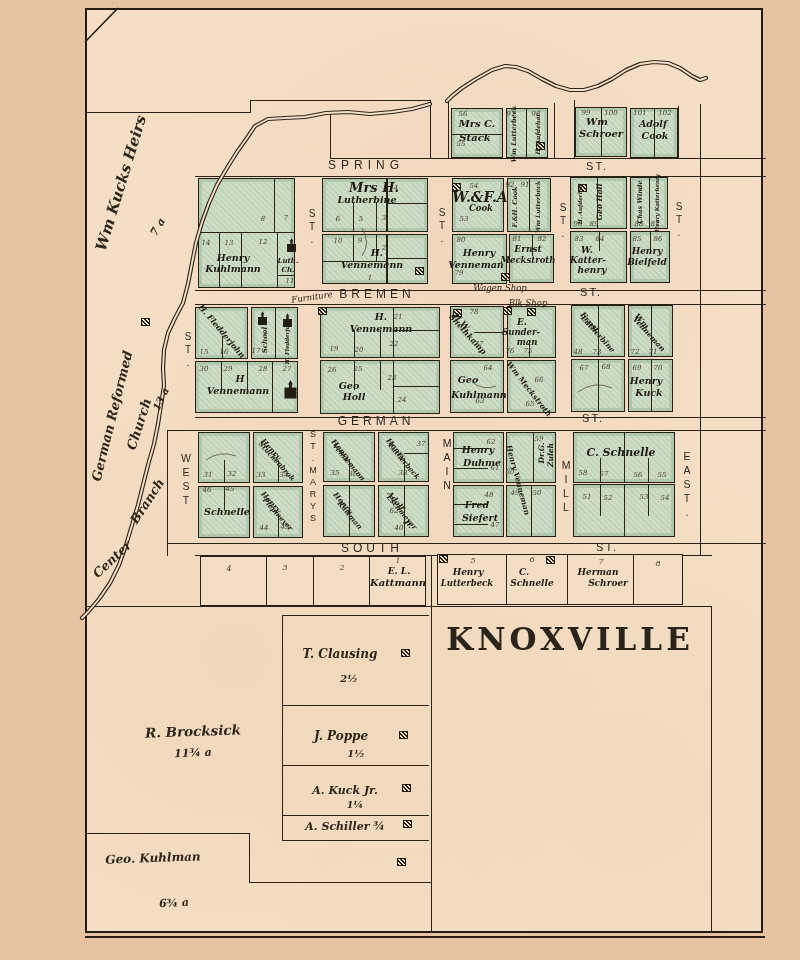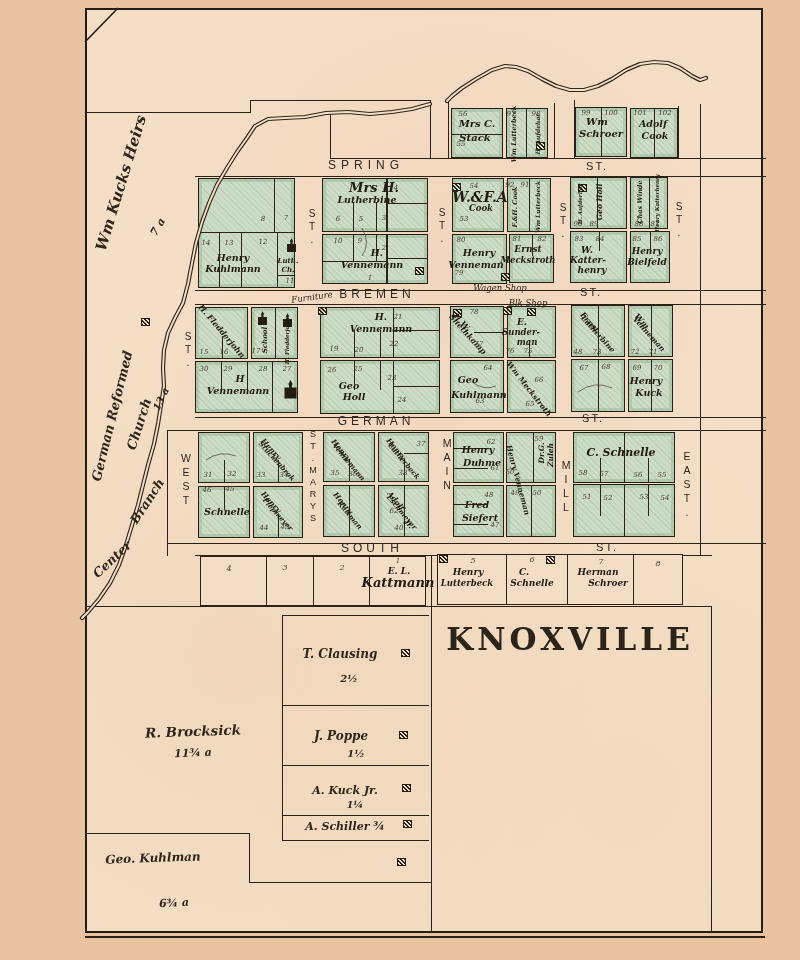--- a/index.html
+++ b/index.html
@@ -501,21 +501,21 @@
       <span class="lbl lot" style="left: 662px; top: 475px; transform: translate(-50%, -50%) rotate(0deg);">55</span>
       <span class="lbl lot" style="left: 587px; top: 497px; transform: translate(-50%, -50%) rotate(0deg);">51</span>
       <span class="lbl lot" style="left: 608px; top: 498px; transform: translate(-50%, -50%) rotate(0deg);">52</span>
       <span class="lbl lot" style="left: 644px; top: 497px; transform: translate(-50%, -50%) rotate(0deg);">53</span>
       <span class="lbl lot" style="left: 665px; top: 498px; transform: translate(-50%, -50%) rotate(0deg);">54</span>
       <span class="lbl lot" style="left: 229px; top: 568px; font-size: 8px; transform: translate(-50%, -50%) rotate(0deg);">4</span>
       <span class="lbl lot" style="left: 285px; top: 567px; font-size: 8px; transform: translate(-50%, -50%) rotate(0deg);">3</span>
       <span class="lbl lot" style="left: 342px; top: 567px; font-size: 8px; transform: translate(-50%, -50%) rotate(0deg);">2</span>
       <span class="lbl lot" style="left: 398px; top: 561px; transform: translate(-50%, -50%) rotate(0deg);">1</span>
       <span class="lbl nm" style="left: 399px; top: 571px; font-size: 9px; transform: translate(-50%, -50%) rotate(0deg);">E. L.</span>
-      <span class="lbl nm" style="left: 398px; top: 582px; font-size: 13px; transform: translate(-50%, -50%) rotate(0deg);">Kattmann</span>
+      <span class="lbl nm" style="left: 398px; top: 582px; font-size: 10px; transform: translate(-50%, -50%) rotate(0deg);">Kattmann</span>
       <span class="lbl lot" style="left: 473px; top: 560px; font-size: 8px; transform: translate(-50%, -50%) rotate(0deg);">5</span>
       <span class="lbl nm" style="left: 468px; top: 572px; font-size: 9px; transform: translate(-50%, -50%) rotate(0deg);">Henry</span>
       <span class="lbl nm" style="left: 467px; top: 583px; font-size: 8.5px; transform: translate(-50%, -50%) rotate(0deg);">Lutterbeck</span>
       <span class="lbl lot" style="left: 532px; top: 559px; font-size: 8px; transform: translate(-50%, -50%) rotate(0deg);">6</span>
       <span class="lbl nm" style="left: 524px; top: 572px; font-size: 9px; transform: translate(-50%, -50%) rotate(0deg);">C.</span>
       <span class="lbl nm" style="left: 532px; top: 583px; font-size: 9px; transform: translate(-50%, -50%) rotate(0deg);">Schnelle</span>
       <span class="lbl lot" style="left: 601px; top: 561px; font-size: 8px; transform: translate(-50%, -50%) rotate(0deg);">7</span>
       <span class="lbl nm" style="left: 598px; top: 572px; font-size: 9px; transform: translate(-50%, -50%) rotate(0deg);">Herman</span>
       <span class="lbl nm" style="left: 608px; top: 583px; font-size: 9px; transform: translate(-50%, -50%) rotate(0deg);">Schroer</span>
       <span class="lbl lot" style="left: 658px; top: 563px; font-size: 8px; transform: translate(-50%, -50%) rotate(0deg);">8</span>

